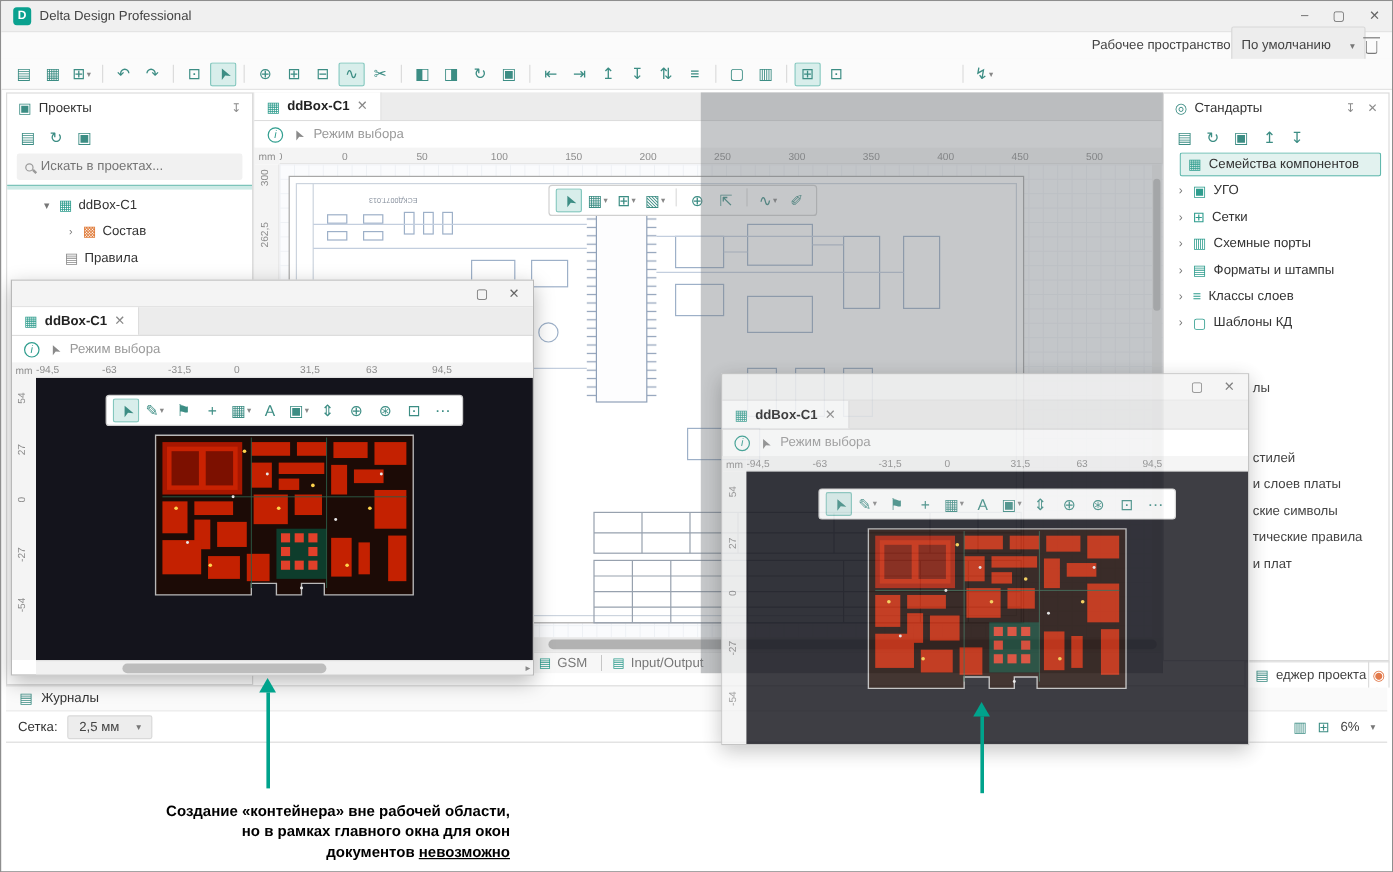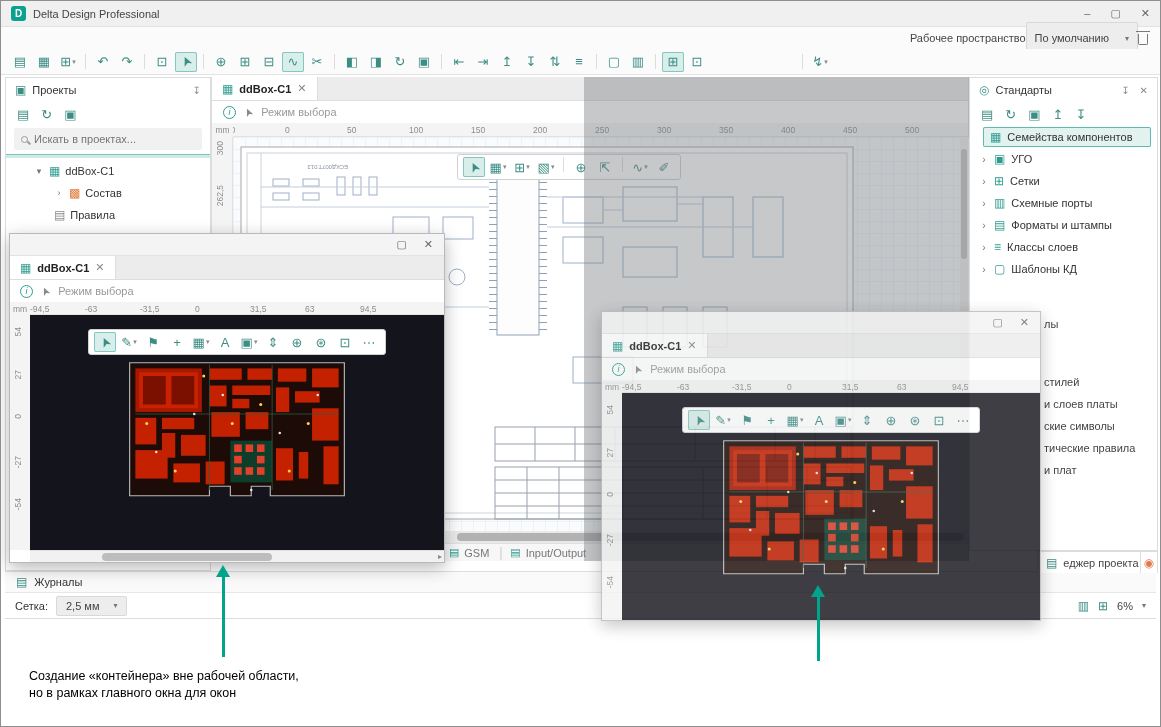--- a/index.html
+++ b/index.html
@@ -115,21 +115,21 @@
 .zoomctl .tic{color:#3c8d84;font-size:12px}
 .pm-tab{position:absolute;left:1036px;top:550px;height:22px;background:#fff;border:1px solid #ddd;border-bottom:none;display:flex;align-items:center;gap:6px;padding:0 8px;color:#444;z-index:6}
 .pm-tab .tic{color:#3c8d84}
 .mini-tab{position:absolute;left:1139px;top:550px;width:18px;height:22px;background:#fff;border:1px solid #ddd;border-bottom:none;display:flex;align-items:center;justify-content:center;color:#e2794a;font-size:12px;z-index:6}
 
 .arrow{position:absolute;display:flex;flex-direction:column;align-items:center;z-index:40}
 #arrow-left{left:215px;top:564px;height:92px}
 #arrow-right{left:810px;top:584px;height:76px}
 .ah{width:0;height:0;border-left:7px solid transparent;border-right:7px solid transparent;border-bottom:12px solid #00a38c}
 .as{width:3px;flex:1;background:#00a38c}
-.ann{position:absolute;top:667px;text-align:left;font-weight:normal;font-size:12.5px;line-height:17px;color:#000;z-index:40}
+.ann{position:absolute;top:667px;text-align:right;font-weight:bold;font-size:12.5px;line-height:17px;color:#000;z-index:40}
 #ann-left{left:28px;width:396px}
 #ann-right{left:622px;width:396px}
 .und{text-decoration:underline}
 </style>
 </head>
 <body>
 
 <svg width="0" height="0" style="position:absolute">
   <defs>
     <pattern id="pins" width="4" height="7" patternUnits="userSpaceOnUse">
@@ -830,15 +830,16 @@
       <div class="as"></div>
     </div>
   <div class="arrow" id="arrow-right">
       <div class="ah"></div>
       <div class="as"></div>
     </div>
 
   <div class="ann" id="ann-left">
     <div>Создание «контейнера» вне рабочей области,</div>
     <div>но в рамках главного окна для окон</div>
+    <div><span>документов </span><span class="und">невозможно</span></div>
   </div>
 
 </div>
 
 </body></html>

